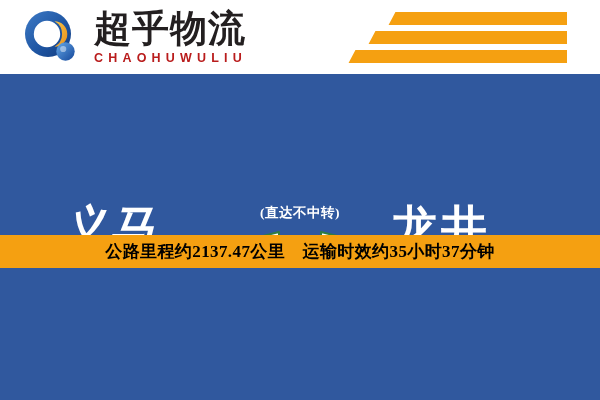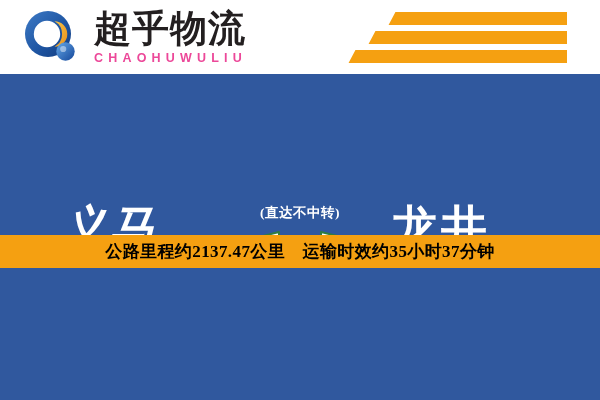--- a/index.html
+++ b/index.html
@@ -41,21 +41,21 @@
     font-weight: bold;
     color: #231f20;
     letter-spacing: 1px;
     line-height: 42px;
     white-space: nowrap;
   }
   #brand-en {
     font-family: "Liberation Sans", "DejaVu Sans", sans-serif;
     font-size: 12.5px;
     font-weight: bold;
-    color: #ec4899;
+    color: #b91c1c;
     letter-spacing: 5.2px;
     line-height: 14px;
     margin-top: 1px;
     white-space: nowrap;
   }
   .stripe {
     position: absolute;
     height: 13px;
     background: #F5A011;
   }

